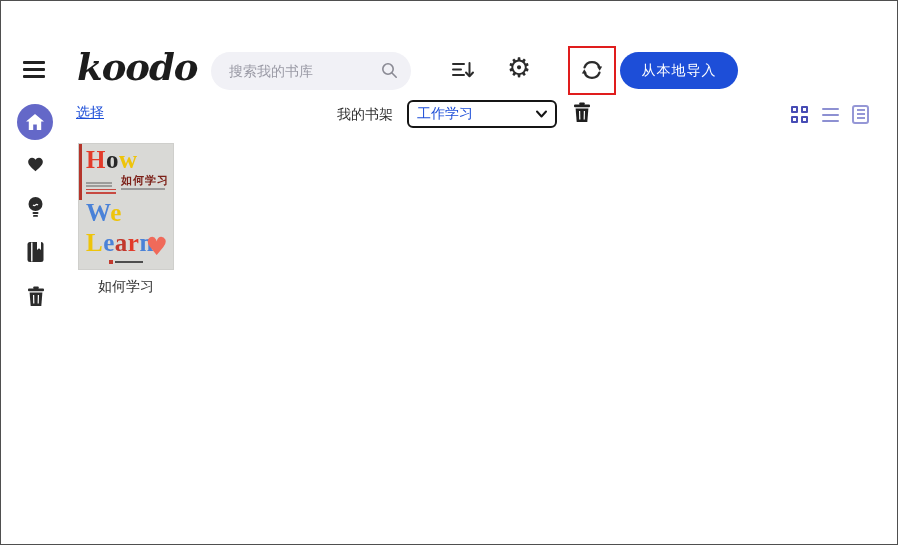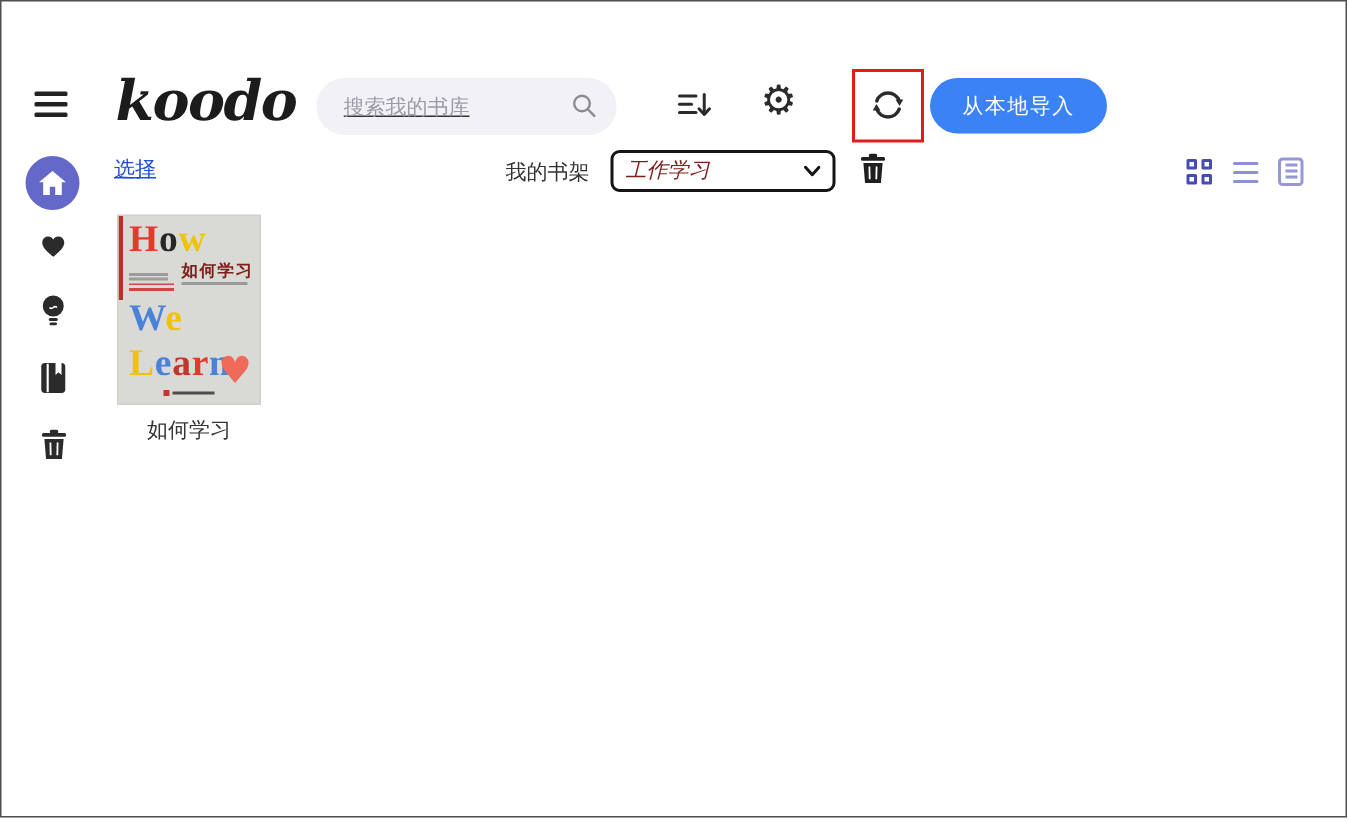--- a/index.html
+++ b/index.html
@@ -13,36 +13,36 @@
   .title-text { position:absolute; left:31px; top:8px; font-size:12px; color:#1a1a1a; }
   .win-controls { position:absolute; right:0; top:0; height:30px; display:flex; }
   .win-btn { width:42px; height:30px; display:flex; align-items:center; justify-content:center; font-size:13px; color:#333; }
   .win-btn.max { font-size:12px; }
 
   
   .hamburger { position:absolute; left:22px; top:60px; width:22px; height:17px; cursor:pointer; }
   .hamburger span { display:block; width:22px; height:2.6px; background:#222; border-radius:1px; margin-bottom:4.4px; }
   .logo { position:absolute; left:76px; top:44px; font-family:"DejaVu Serif", serif; font-style:italic; font-weight:800; font-size:37px; color:#1c1c1c; letter-spacing:-1px; }
   .searchbox { position:absolute; left:210px; top:51px; width:200px; height:38px; background:#f1f1f6; border-radius:19px; }
-  .searchbox input { position:absolute; left:18px; top:0; width:150px; height:38px; border:none; background:transparent; outline:none; font-size:14px; color:#333; font-family:"Liberation Sans", sans-serif;text-decoration:underline; }
+  .searchbox input { position:absolute; left:18px; top:0; width:150px; height:38px; border:none; background:transparent; outline:none; font-size:14px; color:#333; font-family:"Liberation Sans", sans-serif; }
   .searchbox input::placeholder { color:#9b9ba6; }
   .search-glyph { position:absolute; right:13px; top:10px; }
   .icon-btn { position:absolute; cursor:pointer; }
   .sort-icon { left:449px; top:57px; }
   .gear-icon { left:506px; top:53px; font-size:27px; color:#2b2b2b; line-height:1; font-family:"DejaVu Sans", sans-serif; }
   .highlight-box { position:absolute; left:567px; top:45px; width:48px; height:49px; border:2px solid #e01d1d; }
   .refresh-icon { left:577px; top:55px; }
-  .btn-import { position:absolute; left:619px; top:51px; width:118px; height:37px; border-radius:19px; background:#3b82f6; color:#fff; font-size:14px; display:flex; align-items:center; justify-content:center; letter-spacing:1px; cursor:pointer; border:none; font-family:Liberation Sans, sans-serif; }
+  .btn-import { position:absolute; left:619px; top:51px; width:118px; height:37px; border-radius:19px; background:#1d4ed8; color:#fff; font-size:14px; display:flex; align-items:center; justify-content:center; letter-spacing:1px; cursor:pointer; border:none; font-family:Liberation Sans, sans-serif; }
   .btn-backup { position:absolute; left:755px; top:51px; width:126px; height:37px; border-radius:19px; background:#fff; border:1.5px solid #1a1a1a; color:#1a1a1a; font-size:14px; display:flex; align-items:center; justify-content:center; cursor:pointer; font-family:"Liberation Sans", sans-serif; }
 
   
   .select-mode { position:absolute; left:75px; top:103px; font-size:14px; color:#1d4ed8; cursor:pointer;text-decoration:underline; }
   .shelf-label { position:absolute; left:336px; top:105px; font-size:14px; color:#333; }
   .shelf-select { position:absolute; left:406px; top:99px; width:150px; height:28px; border:2px solid #151515; border-radius:6px; background:#fff; display:flex; align-items:center; cursor:pointer; }
-  .shelf-select .val { font-size:14px; color:#7f1d1d; padding-left:8px; flex:1;font-style:italic; }
+  .shelf-select .val { font-size:14px; color:#1d4ed8; padding-left:8px; flex:1; }
   .shelf-select .chev { margin-right:8px; }
   .trash2 { left:572px; top:101px; }
   .view-icons { position:absolute; left:790px; top:104px; width:86px; height:20px; }
   .grid-icon { position:absolute; left:0; top:1px; width:18px; height:18px; display:grid; grid-template-columns:7px 7px; grid-template-rows:7px 7px; gap:3px; cursor:pointer; }
   .grid-icon i { border:2px solid #474cb5; border-radius:1px; }
   .list-icon { position:absolute; left:31px; top:3px; width:17px; height:14px; cursor:pointer; }
   .list-icon span { display:block; width:17px; height:2.4px; background:#8d90d2; border-radius:1px; margin-bottom:3.4px; }
   .detail-icon { position:absolute; left:61px; top:0; width:17px; height:19px; border:2px solid #9597d6; border-radius:3px; cursor:pointer; }
   .detail-icon span { display:block; width:8px; height:1.6px; background:#9597d6; margin:2.4px 0 0 2.5px; }
 

